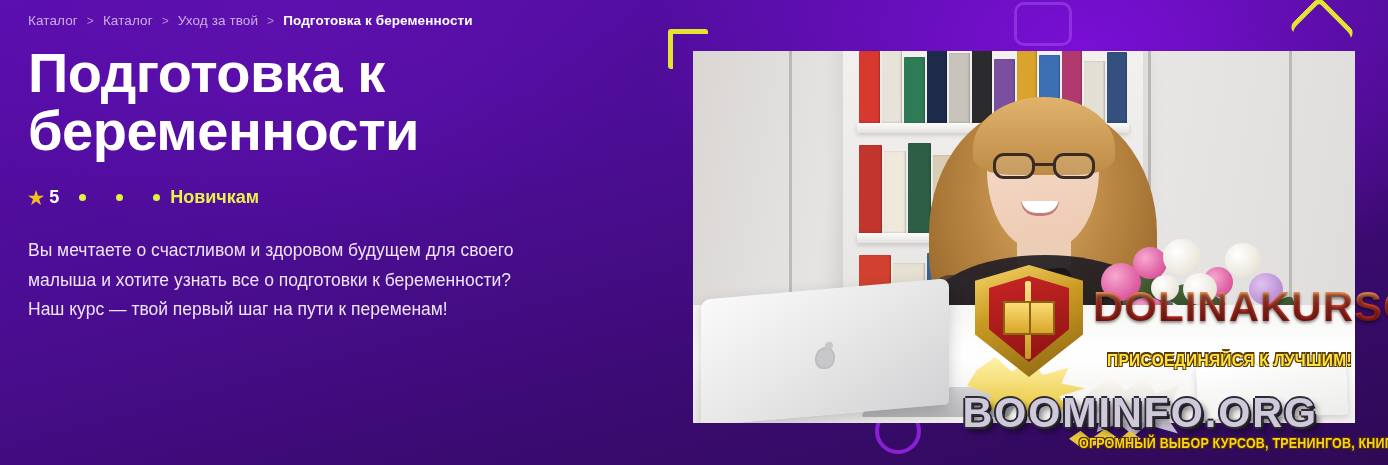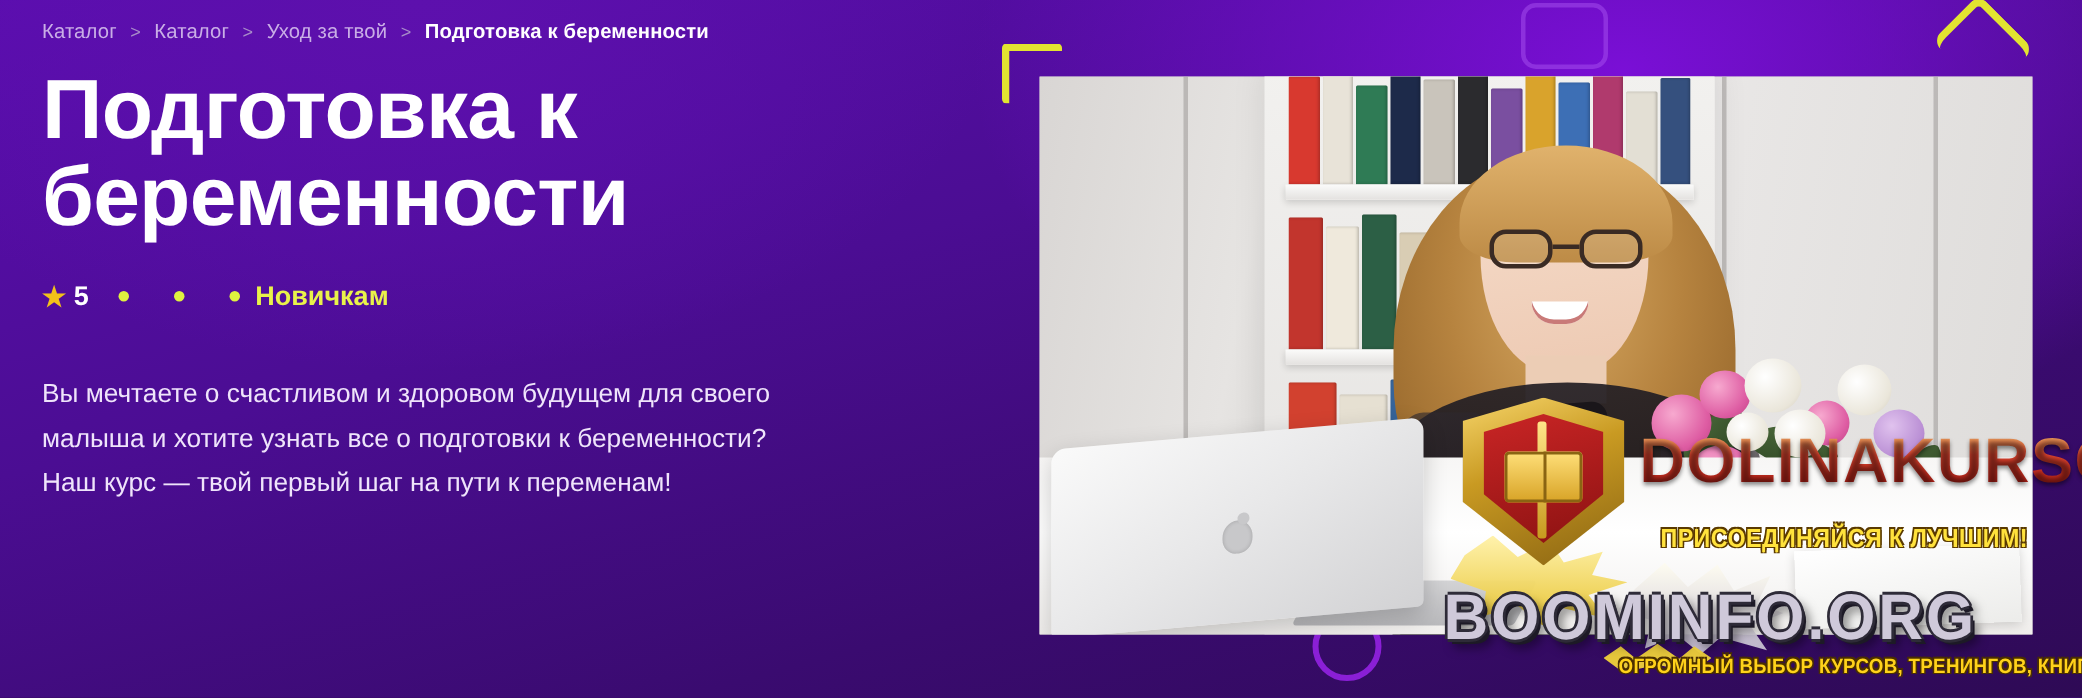--- a/index.html
+++ b/index.html
@@ -70,21 +70,21 @@
     white-space:nowrap;
   }
   .meta .star { color:#f2c21a; font-size:18px; margin-right:5px; line-height:1; }
   .meta .rating { color:#ffffff; font-size:18px; font-weight:700; }
   .meta .dot {
     width:7px; height:7px; border-radius:50%;
     background:#dff23f; margin:0 10px 0 20px; flex:0 0 auto;
   }
 
   .desc {
-    margin-top:40px;
+    margin-top:28px;
     font-size:17.5px; line-height:1.67;
     color:#efe4fb; max-width:520px; font-weight:400;
   }
 
   .cta {
     display:inline-flex; align-items:center; justify-content:center;
     margin-top:28px;
     height:53px; padding:0 44px;
     background:#ccf230; color:#14131a;
     font-size:15px; font-weight:700; letter-spacing:.35px;

